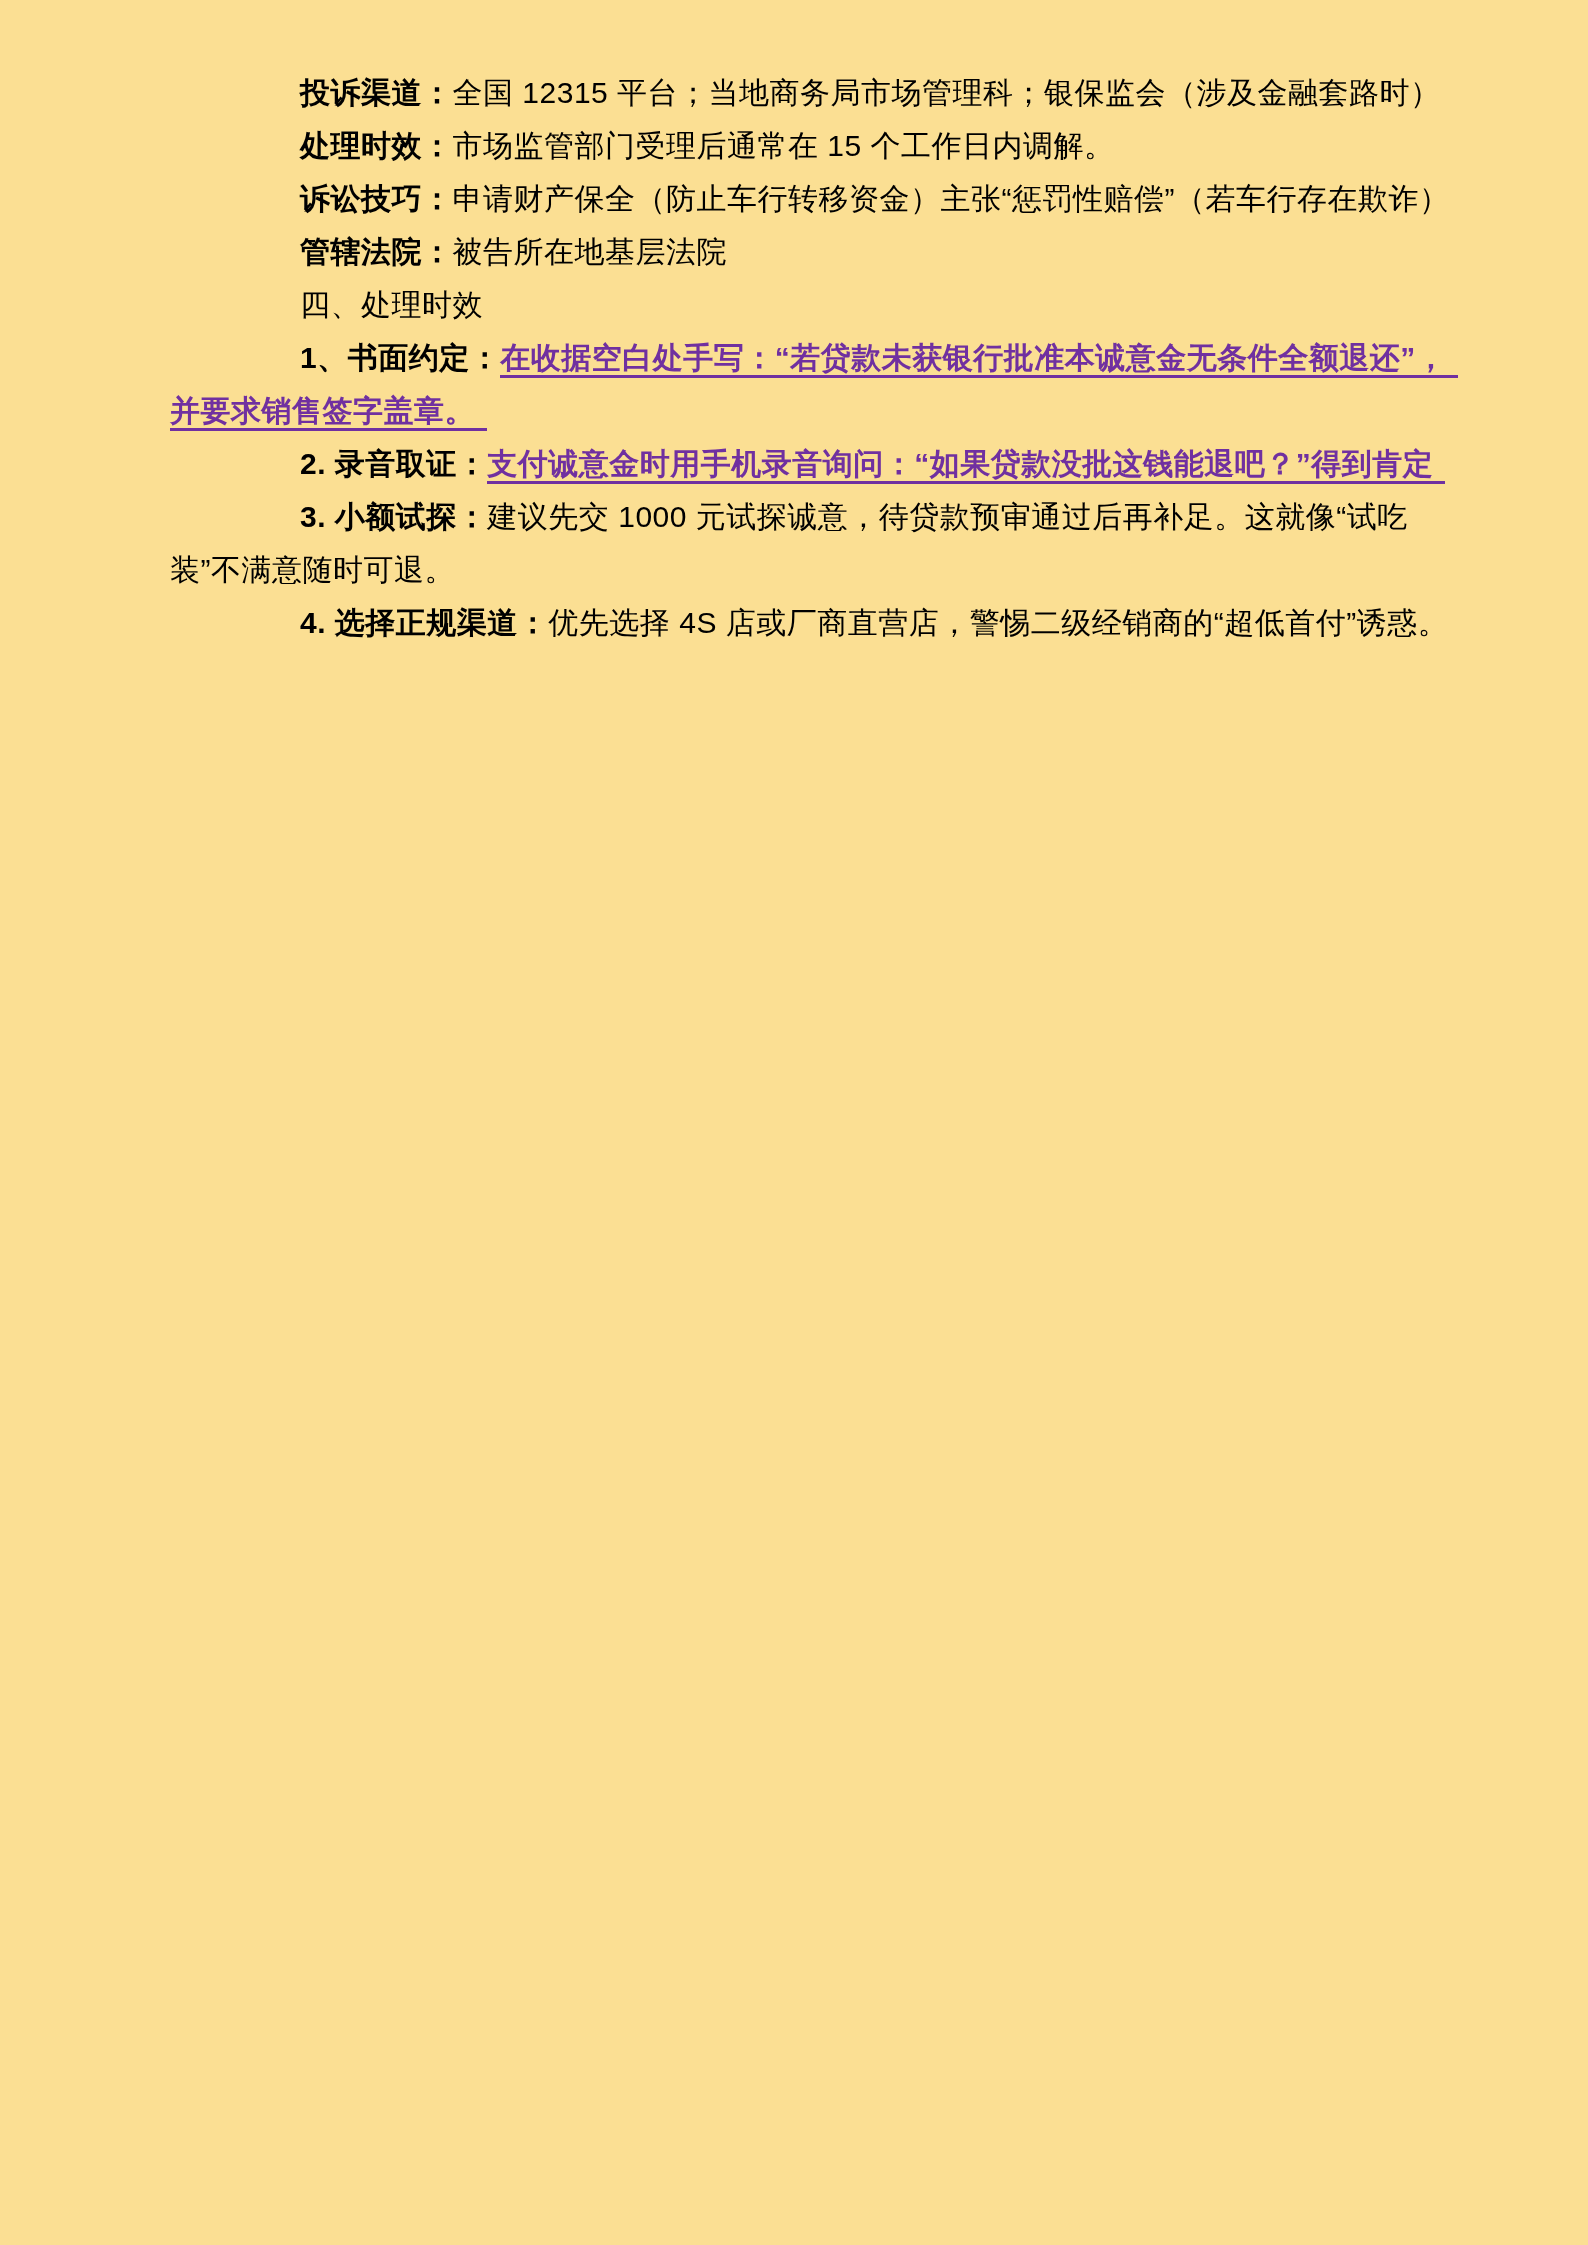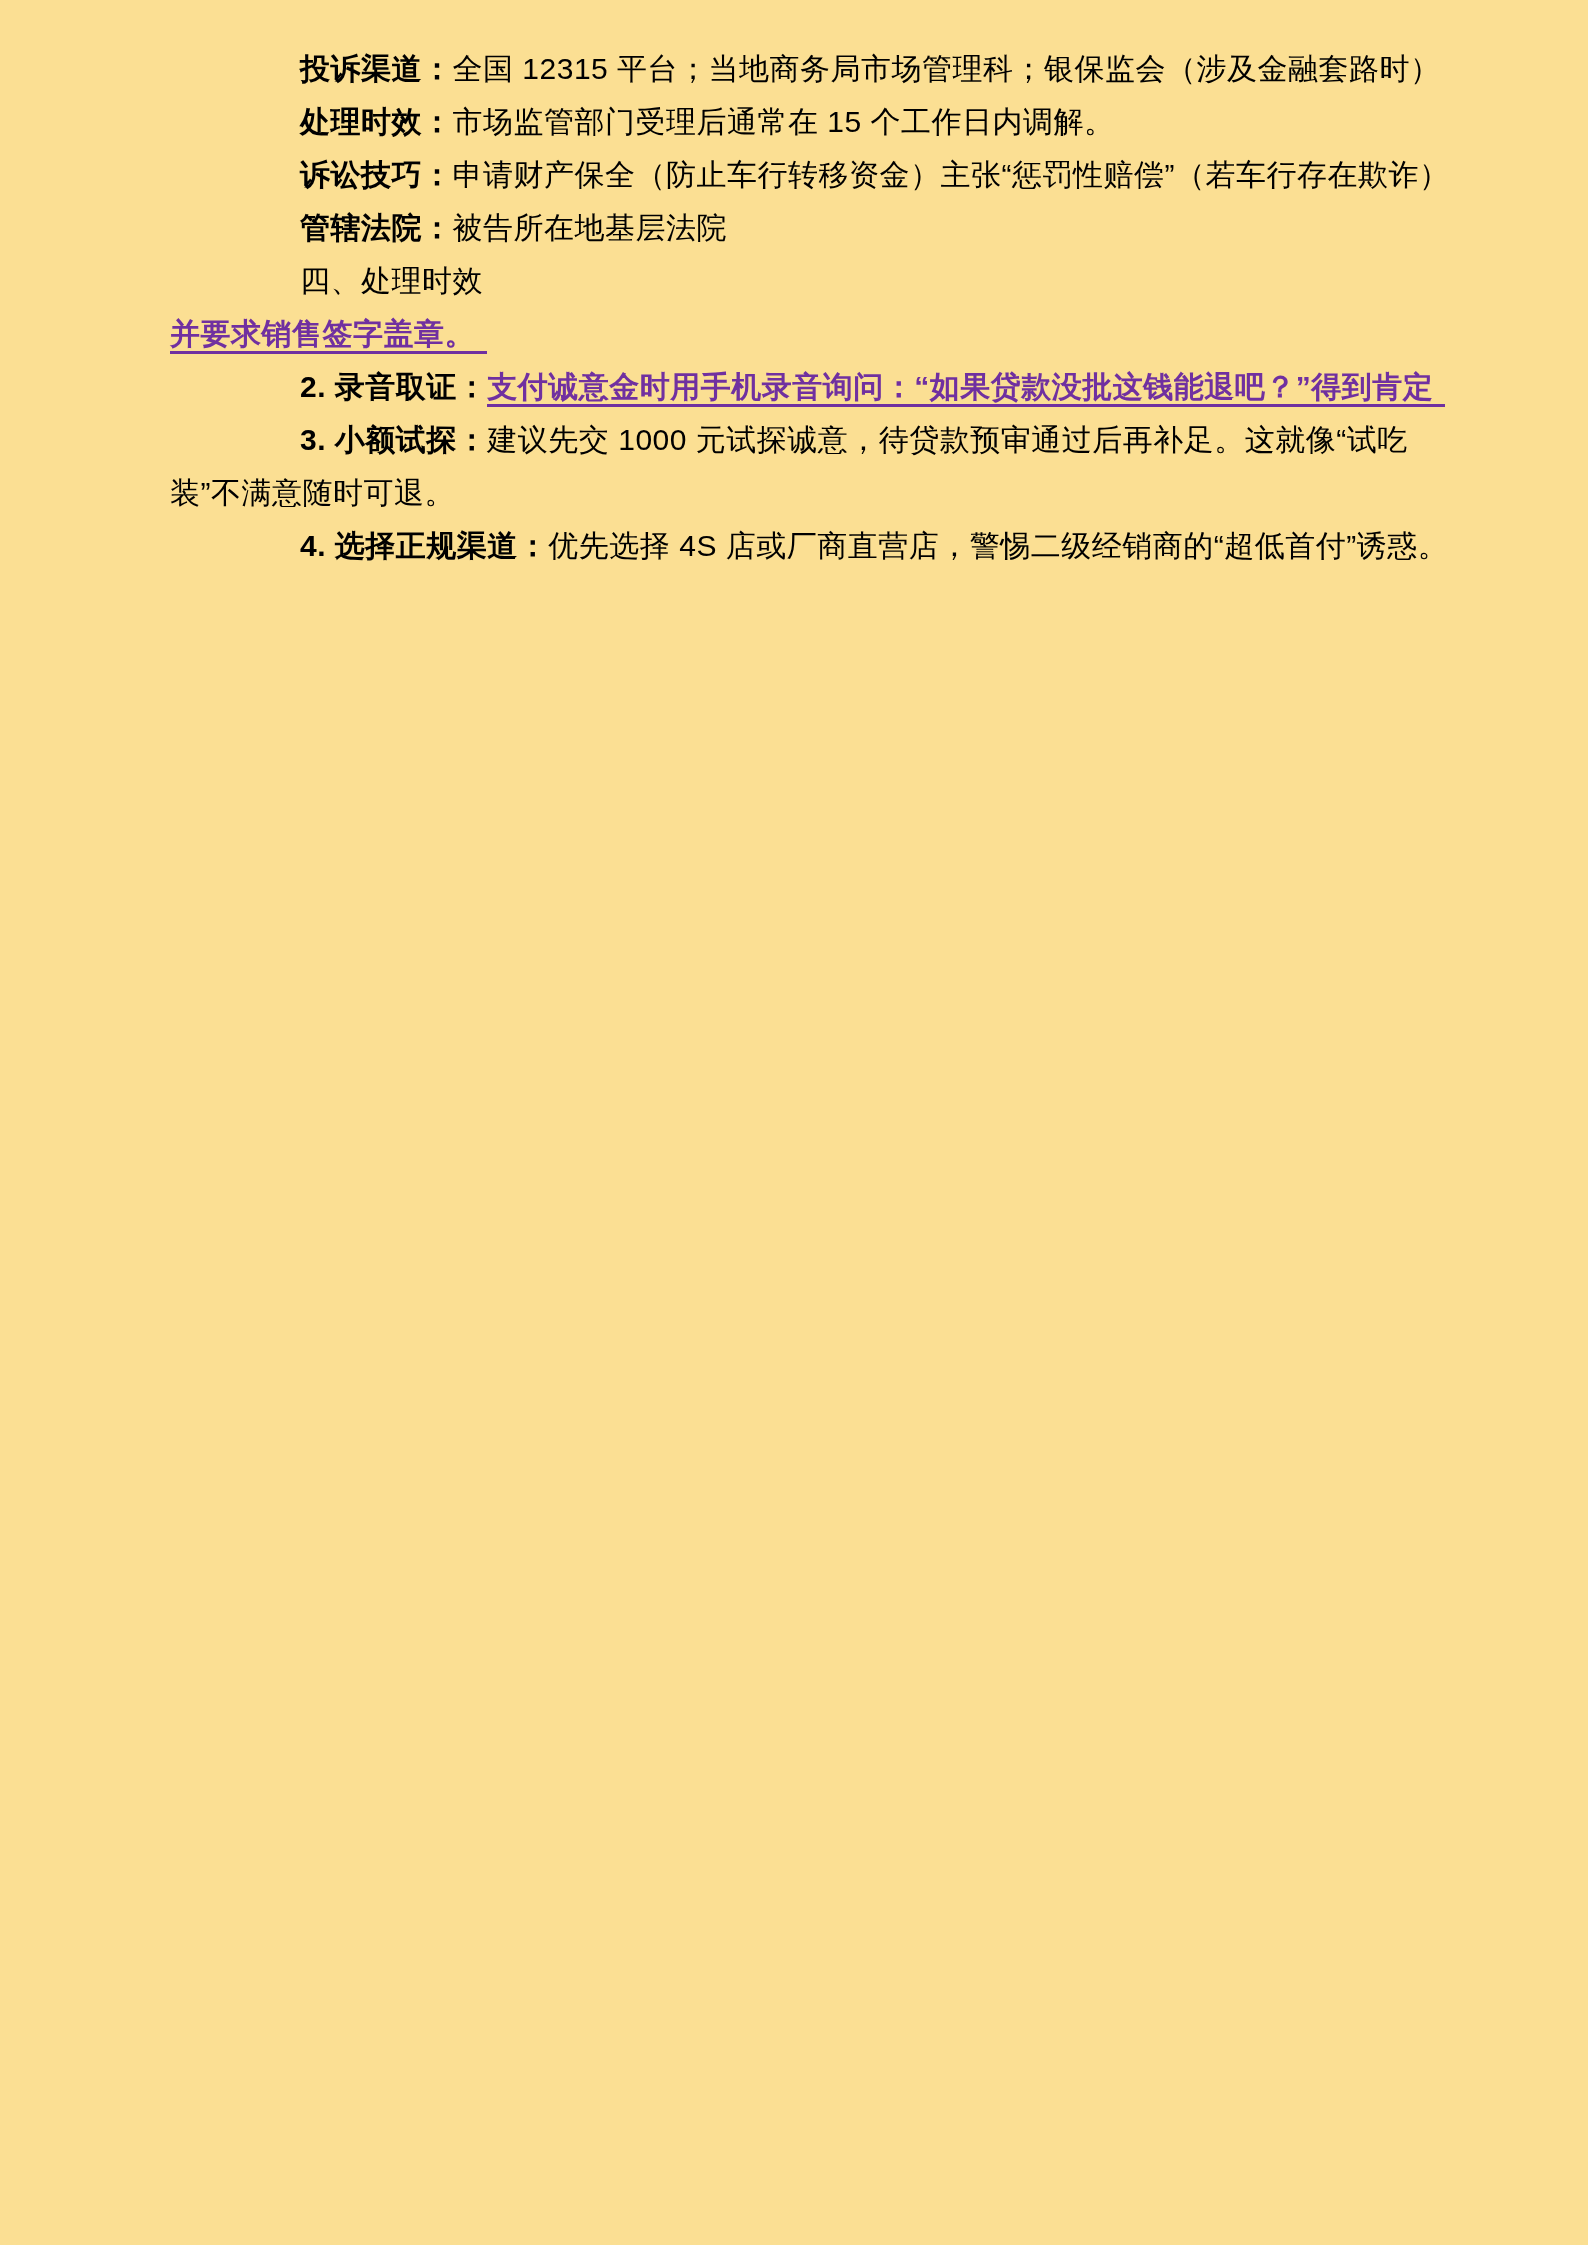--- a/index.html
+++ b/index.html
@@ -9,21 +9,21 @@
   .page {
     position: relative;
     width: 1588px;
     height: 2245px;
     background: #FBDF93;
     overflow: hidden;
     font-family: "Liberation Sans", "DejaVu Sans", sans-serif;
     color: #000000;
   }
   .content {
-    padding: 42px 112px 0 170px;
+    padding: 66px 112px 0 170px;
   }
   .line {
     height: 53px;
     line-height: 53px;
     font-size: 30px;
     white-space: nowrap;
     letter-spacing: 0.5px;
   }
   .line.indent {
     padding-left: 130px;
@@ -47,19 +47,20 @@
 </head>
 <body>
 
 <div class="page">
   <div class="content" id="doc-body">
       <div class="line indent"><span class="seg-label">投诉渠道：</span><span class="seg-normal">全国 12315 平台；当地商务局市场管理科；银保监会（涉及金融套路时）</span></div>
       <div class="line indent"><span class="seg-label">处理时效：</span><span class="seg-normal">市场监管部门受理后通常在 15 个工作日内调解。</span></div>
       <div class="line indent"><span class="seg-label">诉讼技巧：</span><span class="seg-normal">申请财产保全（防止车行转移资金）主张“惩罚性赔偿”（若车行存在欺诈）</span></div>
       <div class="line indent"><span class="seg-label">管辖法院：</span><span class="seg-normal">被告所在地基层法院</span></div>
       <div class="line indent"><span class="seg-normal">四、处理时效</span></div>
+      <div class="line indent"><span class="seg-label">1、书面约定：</span><span class="seg-link">在收据空白处手写：“若贷款未获银行批准本诚意金无条件全额退还”，</span></div>
       <div class="line"><span class="seg-link">并要求销售签字盖章。</span></div>
       <div class="line indent"><span class="seg-label">2. 录音取证：</span><span class="seg-link">支付诚意金时用手机录音询问：“如果贷款没批这钱能退吧？”得到肯定</span></div>
       <div class="line indent"><span class="seg-label">3. 小额试探：</span><span class="seg-normal">建议先交 1000 元试探诚意，待贷款预审通过后再补足。这就像“试吃</span></div>
       <div class="line"><span class="seg-normal">装”不满意随时可退。</span></div>
       <div class="line indent"><span class="seg-label">4. 选择正规渠道：</span><span class="seg-normal">优先选择 4S 店或厂商直营店，警惕二级经销商的“超低首付”诱惑。</span></div>
     </div>
 </div>
 
 </body></html>

